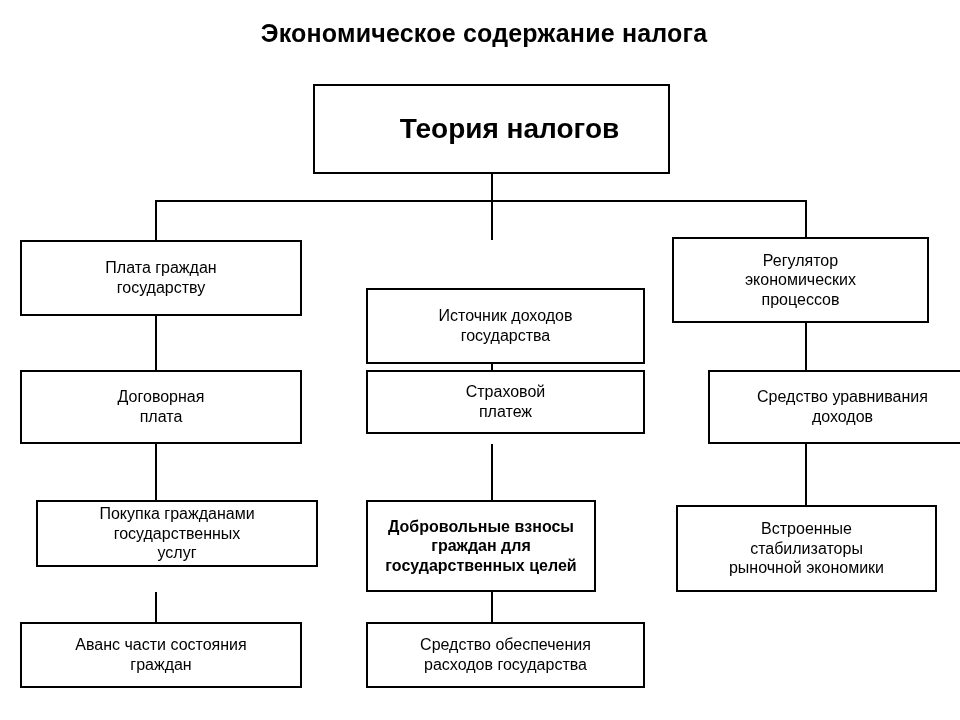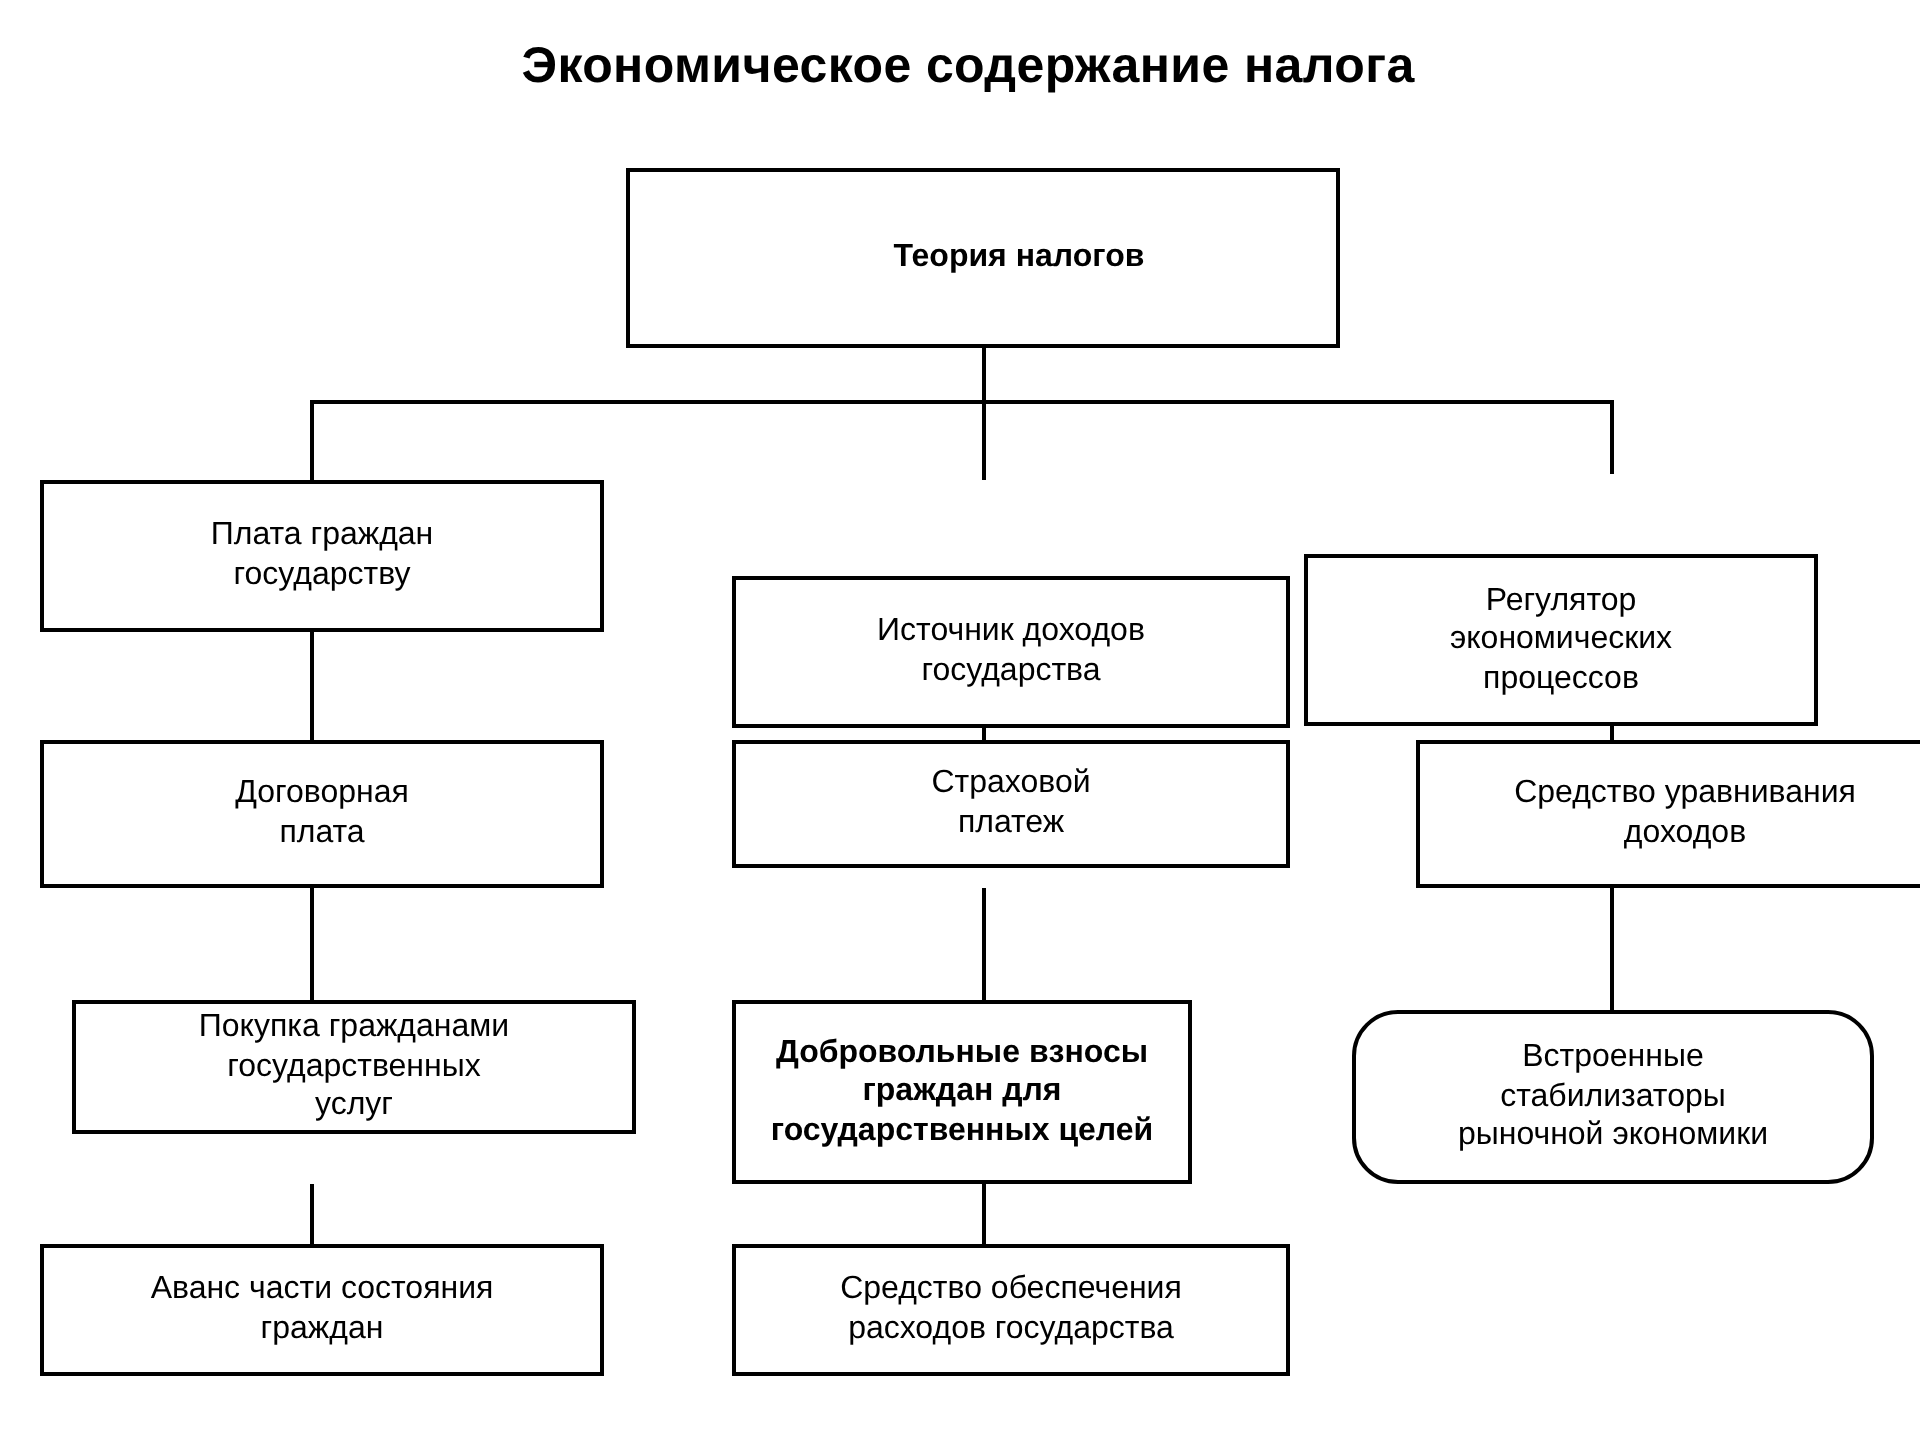--- a/index.html
+++ b/index.html
@@ -40,21 +40,21 @@
     justify-content: center;
     text-align: center;
     font-size: 16px;
     line-height: 1.22;
     padding: 2px 4px;
     white-space: pre-line;
     z-index: 2;
   }
   .node.root {
     font-weight: bold;
-    font-size: 16px;
+    font-size: 28px;
     padding-left: 40px;
   }
   .connector {
     position: absolute;
     background: #000000;
     z-index: 1;
   }
   .connector.v {
     width: 2px;
   }
@@ -110,28 +110,28 @@
 
   <div class="node" style="left:366px; top:500px; width:230px; height:92px;font-weight:bold;">Добровольные взносы
 граждан для
 государственных целей</div>
 
   <div class="connector v" style="left:491px; top:592px; height:30px;"></div>
 
   <div class="node" style="left:366px; top:622px; width:279px; height:66px;">Средство обеспечения
 расходов государства</div>
 
-  <div class="node" style="left:652px; top:237px; width:257px; height:86px;margin-top:40px;">Регулятор
+  <div class="node" style="left:672px; top:237px; width:257px; height:86px;">Регулятор
 экономических
 процессов</div>
 
   <div class="connector v" style="left:805px; top:323px; height:47px;"></div>
 
   <div class="node" style="left:668px; top:370px; width:269px; height:74px;margin-left:40px;">Средство уравнивания
 доходов</div>
 
   <div class="connector v" style="left:805px; top:444px; height:61px;"></div>
 
-  <div class="node" style="left:676px; top:505px; width:261px; height:87px;border-radius:23px;">Встроенные
+  <div class="node" style="left:676px; top:505px; width:261px; height:87px;">Встроенные
 стабилизаторы
 рыночной экономики</div>
 
 </div>
 
 </body></html>

